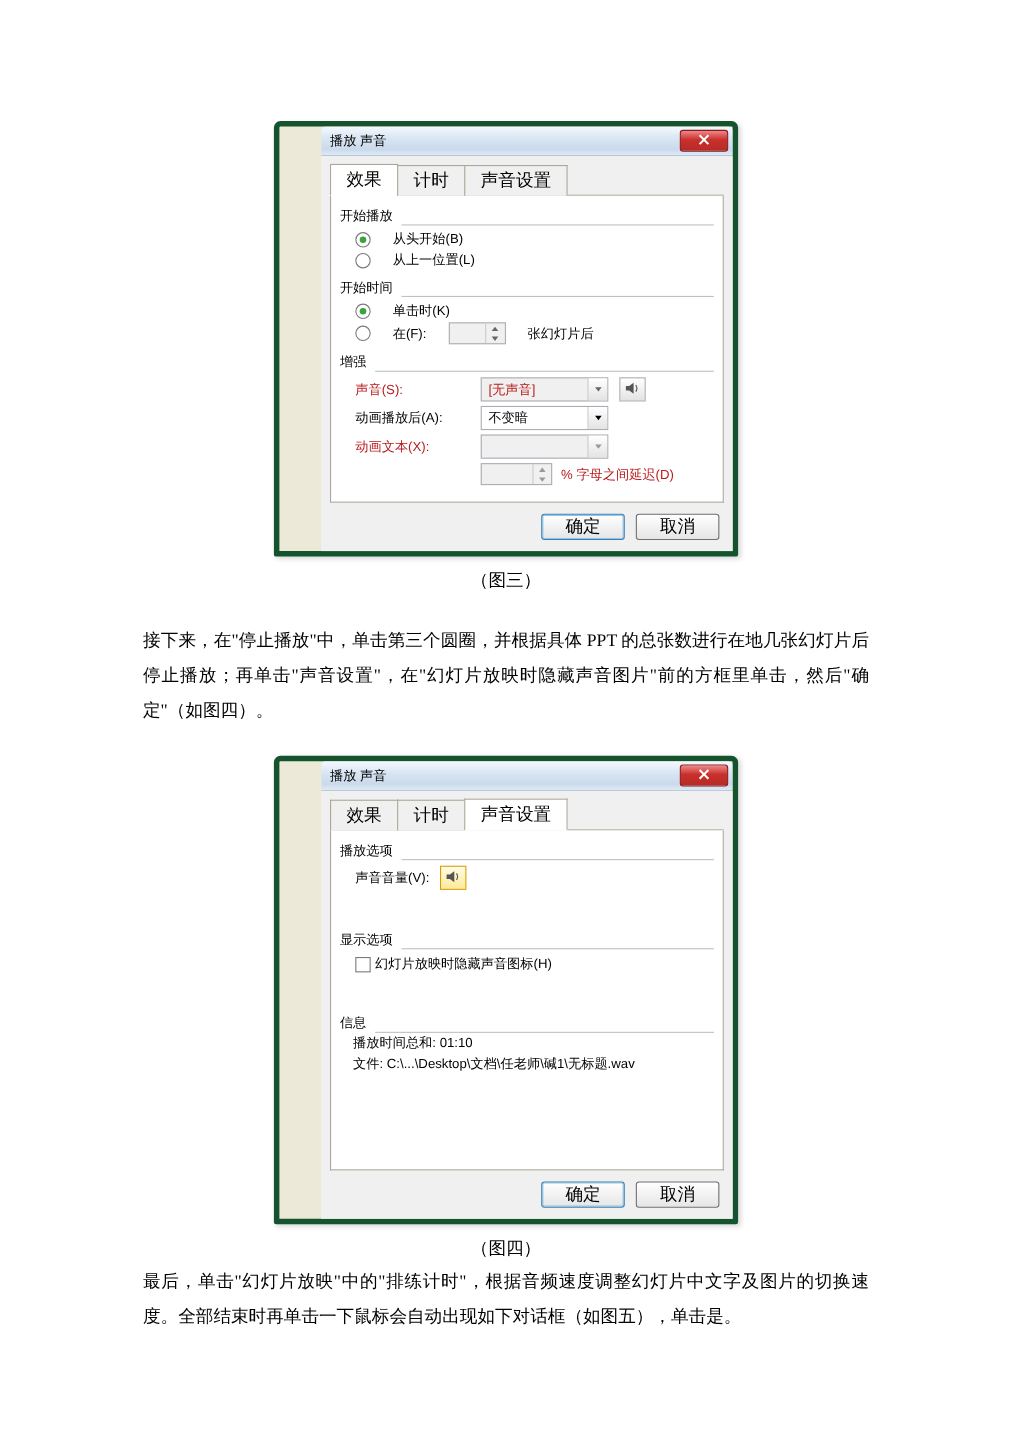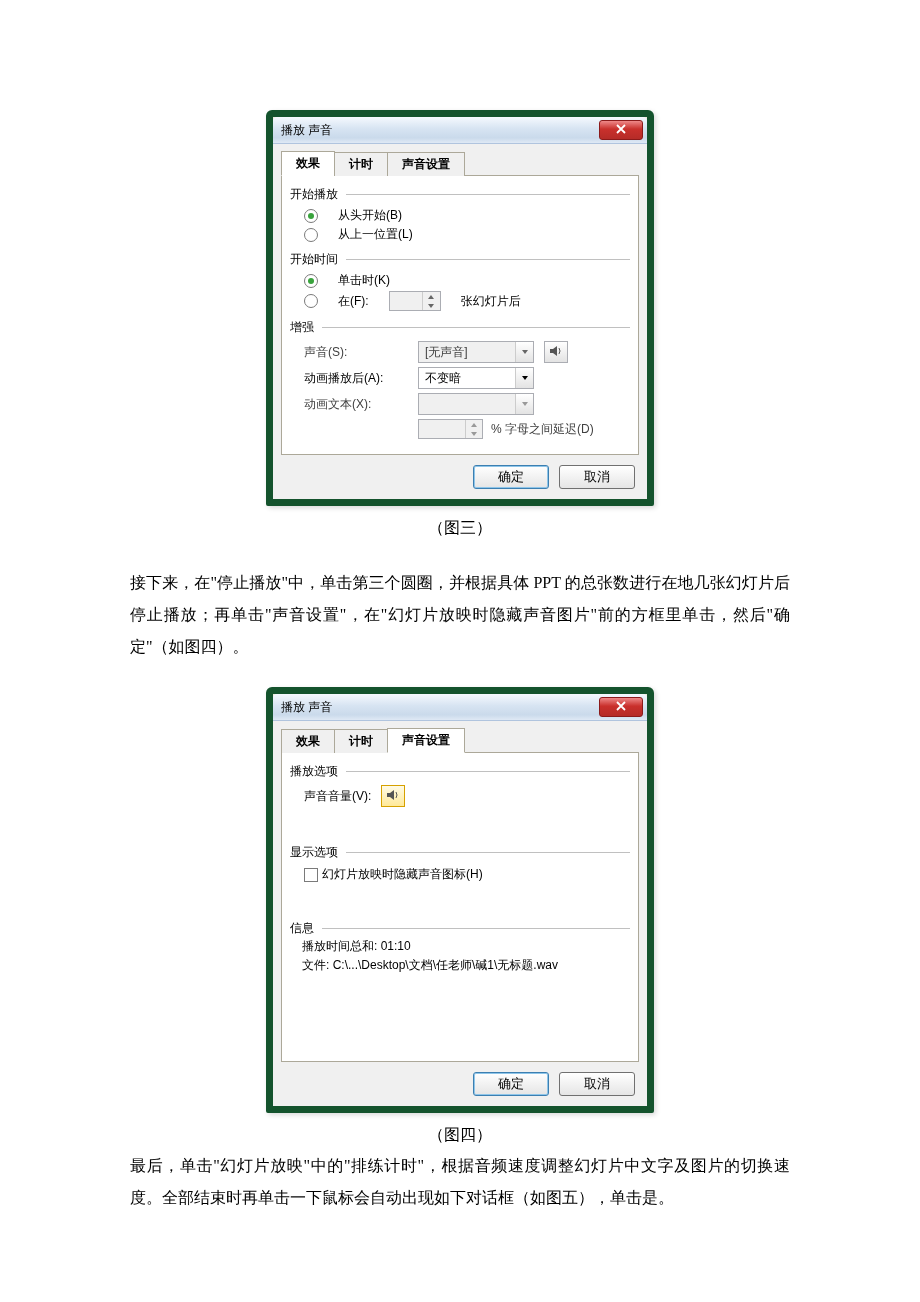--- a/index.html
+++ b/index.html
@@ -13,24 +13,25 @@
 }
 .page {
   padding: 110px 130px 60px 130px;
 }
 .dialog {
   width: 374px;
   margin: 0 auto;
   font-family: 'Microsoft YaHei', 'SimSun', sans-serif;
   font-size: 12px;
   color: #000;
-  border: 7px solid #14532d;
+  border: 5px solid #14532d;
   border-radius: 6px 6px 2px 2px;
   background: #ece9d8;
   box-shadow: 2px 2px 5px rgba(0,0,0,0.15);
+  padding-left: 38px;
 }
 .dlg-titlebar {
   display: flex;
   align-items: center;
   height: 22px;
   padding: 2px 4px 2px 8px;
   background: linear-gradient(to bottom, #f5f9fe, #d7e4f2 45%, #cadaeb 80%, #dfe9f5);
   border-radius: 4px 4px 0 0;
   border-bottom: 1px solid #b0c4de;
 }
@@ -58,43 +59,42 @@
   display: flex;
   align-items: flex-end;
   border-bottom: 1px solid #aca899;
 }
 .tab {
   padding: 3px 14px;
   border: 1px solid #aca899;
   border-bottom: none;
   background: #f0f0f0;
   margin-right: -1px;
-  font-size: 12px;
+  font-size: 16px;
   position: relative;
   top: 1px;
-  font-weight: bold;
 }
 .tab.active {
   background: #fff;
   border-bottom: 1px solid #fff;
   top: 1px;
 }
 .tab-content {
   background: #fff;
   border: 1px solid #aca899;
   border-top: none;
   padding: 6px 8px 10px 8px;
 }
 .groupbox {
   margin-top: 4px;
 }
 .grouplabel {
   font-size: 12px;
   display: flex;
-  align-items: center;
+  align-items: flex-end;
   gap: 4px;
 }
 .grouplabel .line {
   flex: 1;
   height: 1px;
   background: #c0c0c0;
   margin-left: 4px;
 }
 .group-inner {
   padding: 3px 0 3px 14px;
@@ -129,21 +129,21 @@
 .spinner .sp-btns svg{width:8px;height:6px;}
 .form-row {
   display:flex;
   align-items:center;
   gap:4px;
   padding:2px 0;
   font-size:12px;
 }
 .form-row .lbl { width:110px; }
 .form-row.disabled .lbl,
-.form-row.disabled .val { color:#404040; }
+.form-row.disabled .val { color:#b91c1c; }
 .combo {
   display:inline-flex;
   border:1px solid #abadb3;
   background:#fff;
   height:20px;
   align-items:center;
   width:114px;
 }
 .combo.disabled { background:#f0f0f0; color:#8a8a8a; }
 .combo .cb-in { flex:1; padding:0 6px; font-size:12px; }
@@ -170,21 +170,21 @@
   justify-content:flex-end;
   gap:10px;
   padding:10px 4px 2px 0;
 }
 .win-btn {
   width:74px;height:22px;
   border:1px solid #707070;
   border-radius:3px;
   background:linear-gradient(#fff,#e5e5e5);
   display:flex;align-items:center;justify-content:center;
-  font-size:13px;
+  font-size:16px;
 }
 .win-btn.default { border:1px solid #3c7fb1; box-shadow:0 0 0 1px #8ec5e9 inset; }
 .caption {
   text-align:center;
   font-size:16px;
   margin: 12px 0 28px 0;
 }
 .paragraph {
   font-size:16px;
   line-height: 2.0;

